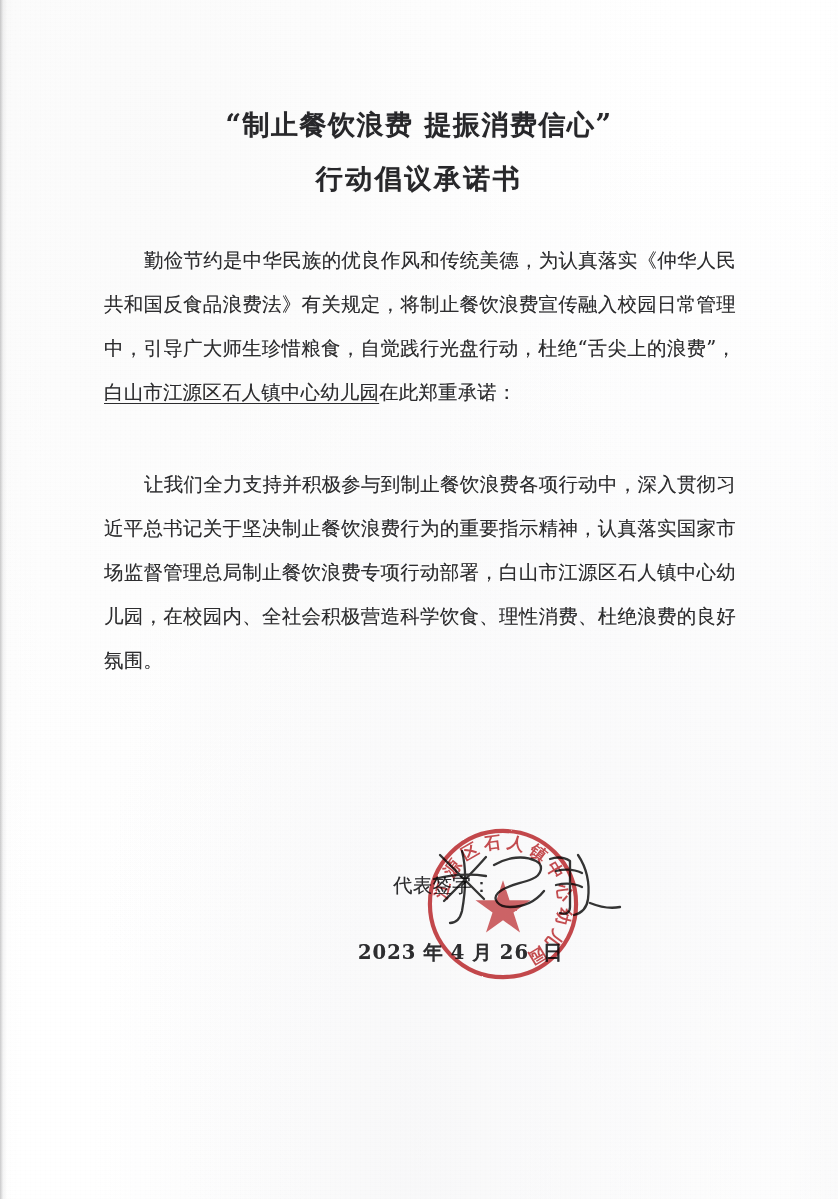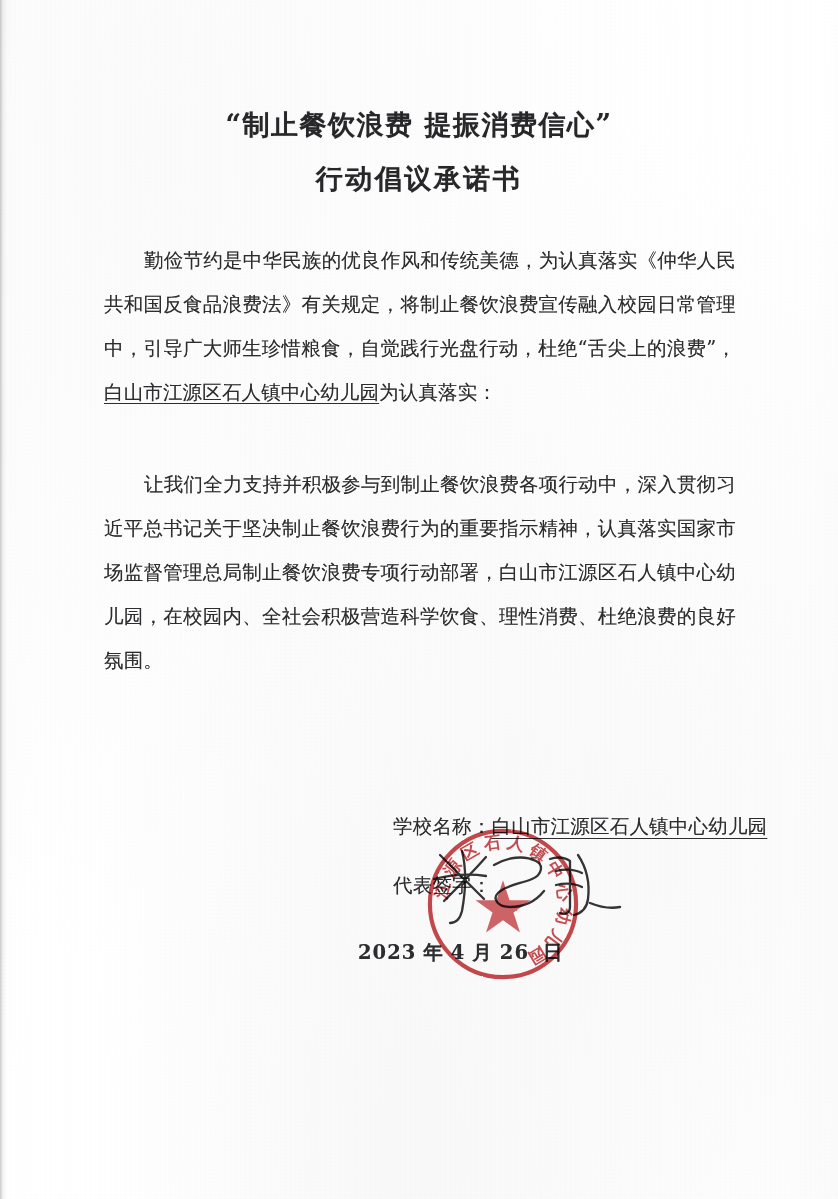--- a/index.html
+++ b/index.html
@@ -154,30 +154,29 @@
 
   <div class="doc">
 
     <div class="title-block">
       <div class="title-line">“制止餐饮浪费  提振消费信心”</div>
       <div class="title-line second">行动倡议承诺书</div>
     </div>
 
     <div class="body-block">
 
-      <p class="para p1"><span>勤俭节约是中华民族的优良作风和传统美德，为认真落实《仲华人民共和国反食品浪费法》有关规定，将制止餐饮浪费宣传融入校园日常管理中，引导广大师生珍惜粮食，自觉践行光盘行动，杜绝“舌尖上的浪费”，</span><span class="ul">白山市江源区石人镇中心幼儿园</span><span>为认真落实：</span></p>
+      <p class="para p1"><span>勤俭节约是中华民族的优良作风和传统美德，为认真落实《仲华人民共和国反食品浪费法》有关规定，将制止餐饮浪费宣传融入校园日常管理中，引导广大师生珍惜粮食，自觉践行光盘行动，杜绝“舌尖上的浪费”，</span><span class="ul">白山市江源区石人镇中心幼儿园</span><span>在此郑重承诺：</span></p>
 
 
       <p class="para p3">让我们全力支持并积极参与到制止餐饮浪费各项行动中，深入贯彻习近平总书记关于坚决制止餐饮浪费行为的重要指示精神，认真落实国家市场监督管理总局制止餐饮浪费专项行动部署，白山市江源区石人镇中心幼儿园，在校园内、全社会积极营造科学饮食、理性消费、杜绝浪费的良好氛围。</p>
 
     </div>
 
     <div class="sig-block">
 
-      <div class="sig-line sig-school"><span>学校名称：</span><span class="sig-val">白山市江源区石人镇中心幼儿园</span></div>
 
       <div class="sig-line sig-rep"><span>代表签字：</span><span class="sig-val" style="display:inline-block;width:190px;text-decoration:none;"></span></div>
 
       <div class="sig-line sig-date"><span class="date-num">2023</span><span class="date-gap"></span><span>年</span><span class="date-gap"></span><span class="date-num">4</span><span class="date-gap"></span><span>月</span><span class="date-gap"></span><span class="date-num">26</span><span class="date-gap"></span><span class="date-gap"></span><span>日</span></div>
 
       <div class="seal">
         <svg viewBox="0 0 160 160" width="158" height="158" xmlns="http://www.w3.org/2000/svg">
           <defs>
             <path id="rimpath" d="M 80,80 m -57,0 a 57,57 0 1,1 114,0 a 57,57 0 1,1 -114,0"></path>
             <filter id="rough" x="-20%" y="-20%" width="140%" height="140%">

